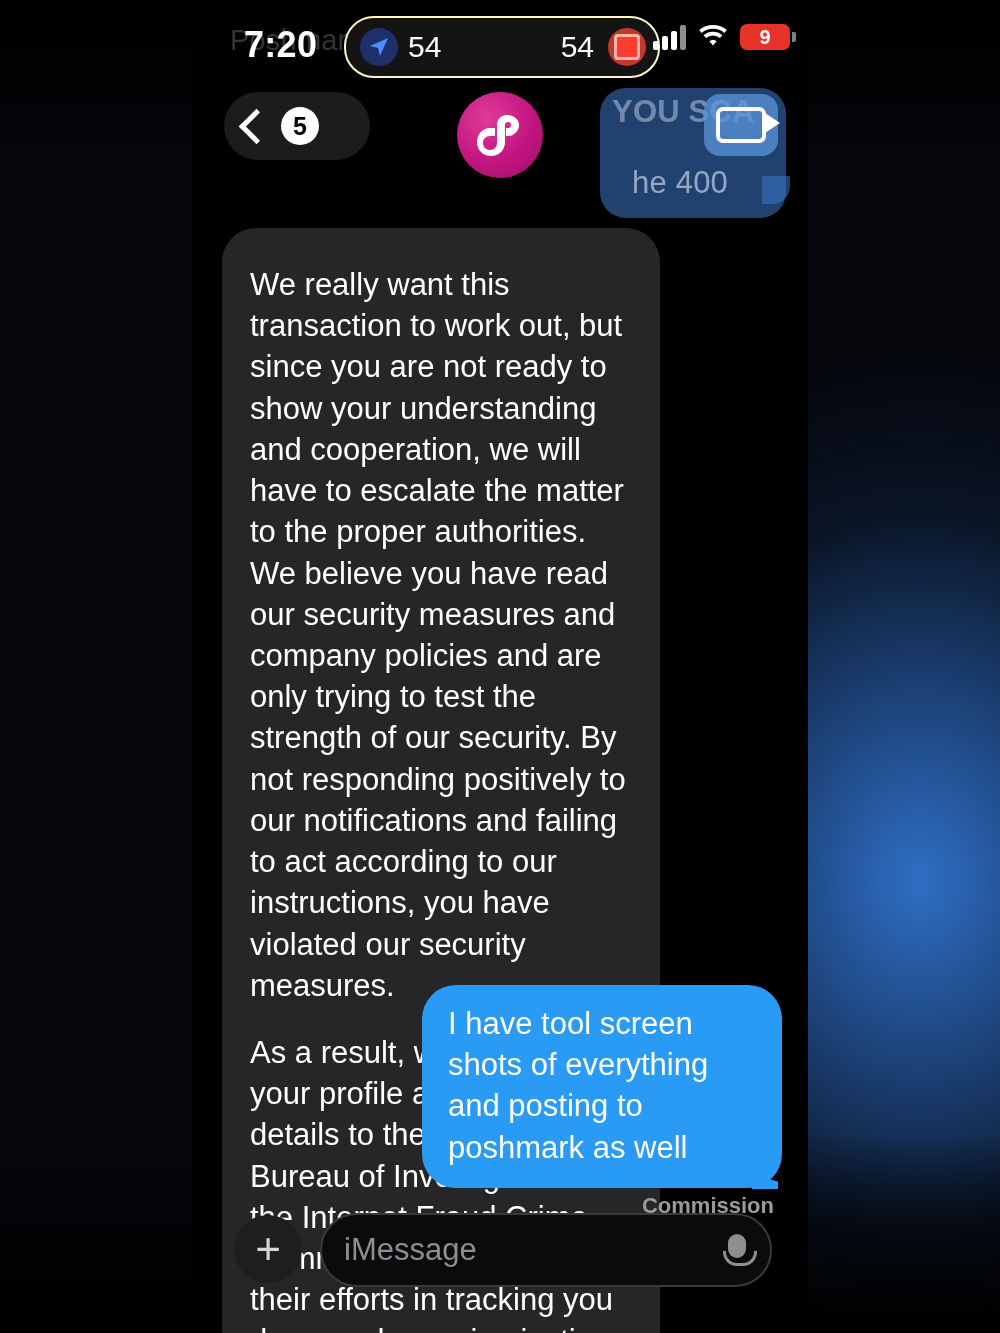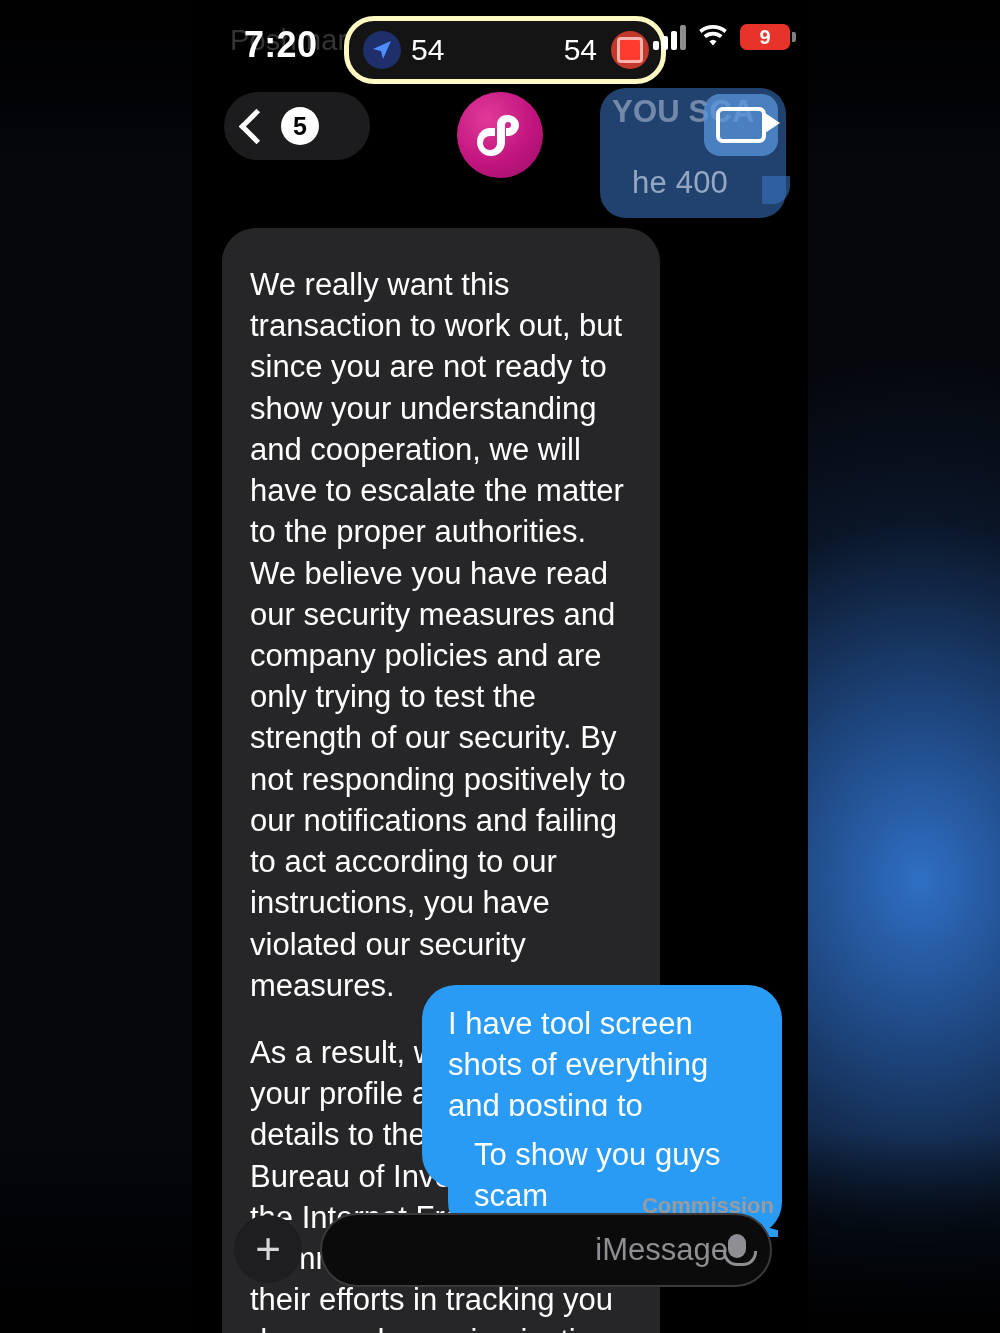--- a/index.html
+++ b/index.html
@@ -99,21 +99,21 @@
     font-size: 36px;
     font-weight: 600;
     letter-spacing: 0.3px;
   }
   .status-pill {
     position: absolute;
     left: 152px; top: 16px;
     width: 312px; height: 58px;
     background: #141414;
     border-radius: 30px;
-    border: 5px solid #fef9c3;
+    border: 2px solid #fef9c3;
   }
   .pill-icon {
     position: absolute;
     left: 14px; top: 10px;
     width: 38px; height: 38px;
     border-radius: 50%;
     background: #1f2f6b;
     display: flex; align-items: center; justify-content: center;
   }
   .pill-icon svg { display:block; }
@@ -339,21 +339,20 @@
     background: #0b0b0c;
     display: flex;
     align-items: center;
     padding: 0 22px;
     box-sizing: border-box;
   }
   .input-placeholder {
     color: #8e8e93;
     font-size: 31px;
     flex: 1;
-    text-align: right;
   }
   .mic {
     width: 20px; height: 32px;
     position: relative;
   }
   .mic .cap {
     width: 18px; height: 24px;
     border-radius: 9px;
     background: #8e8e93;
   }
@@ -436,21 +435,20 @@
 
   <div class="thread">
 
     <div class="bubble received" id="bubble-1">
       <p>We really want this transaction to work out, but since you are not ready to show your understanding and cooperation, we will have to escalate the matter to the proper authorities. We believe you have read our security measures and company policies and are only trying to test the strength of our security. By not responding positively to our notifications and failing to act according to our instructions, you have violated our security measures.</p>
       <p>As a result, we will forward your profile and account details to the Federal Bureau of Investigation and the Internet Fraud Crime Commission to facilitate their efforts in tracking you down and ensuring justice is served.</p>
     </div>
 
     <div class="bubble sent" id="bubble-2">I have tool screen shots of everything and posting to poshmark as well</div>
 
-    <div class="bubble sent" id="bubble-3">To show you guys scam</div>
 
     <div class="delivered">Commission</div>
   </div>
 
   <div class="composer">
     <div class="plus-btn">+</div>
     <div class="input-wrap">
       <div class="input-placeholder">iMessage</div>
       <div class="mic">
         <div class="cap"></div>

